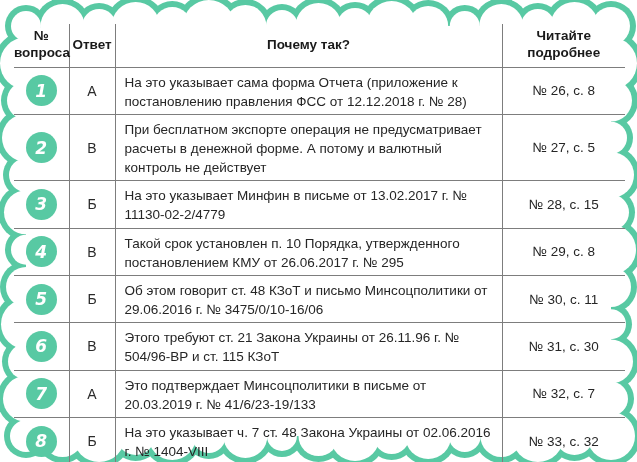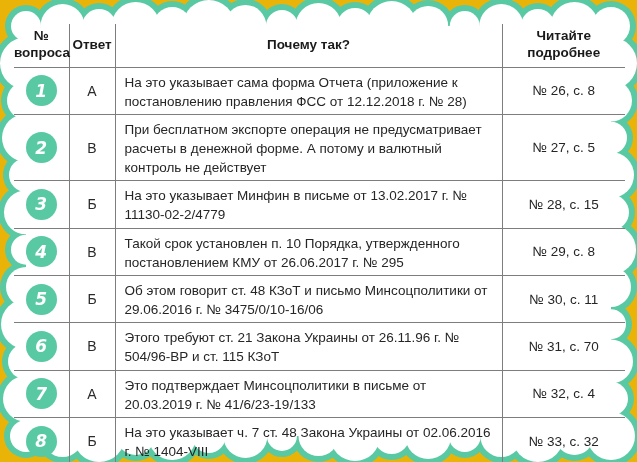--- a/index.html
+++ b/index.html
@@ -1,20 +1,20 @@
 <!DOCTYPE html>
 <html><head>
 <meta charset="utf-8">
 <style>
   html,body{margin:0;padding:0;background:#000;}
   .stage{
     position:relative;
     width:637px;height:462px;
     overflow:hidden;
-    background:#eab308;
+    background:#ffffff;
     font-family:"Liberation Sans", sans-serif;
     text-decoration:underline;
   }
   #cloud{position:absolute;left:0;top:0;}
   table.qa{
     position:absolute;
     left:14px;top:24px;
     width:611px;
     border-collapse:collapse;
     table-layout:fixed;
@@ -247,29 +247,29 @@
         <td class="c-ans">Б</td>
         <td class="c-reason">Об этом говорит ст. 48 КЗоТ и письмо Минсоцполитики от 29.06.2016 г. № 3475/0/10-16/06</td>
         <td class="c-ref">№ 30, с. 11</td>
       </tr>
       <tr>
         <td class="c-num">
             <div class="badge" style="background: rgb(88, 201, 163);">6</div>
           </td>
         <td class="c-ans">В</td>
         <td class="c-reason">Этого требуют ст. 21 Закона Украины от 26.11.96 г. № 504/96-ВР и ст. 115 КЗоТ</td>
-        <td class="c-ref">№ 31, с. 70</td>
+        <td class="c-ref">№ 31, с. 30</td>
       </tr>
       <tr>
         <td class="c-num">
             <div class="badge" style="background: rgb(88, 201, 163);">7</div>
           </td>
         <td class="c-ans">А</td>
         <td class="c-reason">Это подтверждает Минсоцполитики в письме от 20.03.2019 г. № 41/6/23-19/133</td>
-        <td class="c-ref">№ 32, с. 4</td>
+        <td class="c-ref">№ 32, с. 7</td>
       </tr>
       <tr>
         <td class="c-num">
             <div class="badge" style="background: rgb(88, 201, 163);">8</div>
           </td>
         <td class="c-ans">Б</td>
         <td class="c-reason">На это указывает ч. 7 ст. 48 Закона Украины от 02.06.2016 г. № 1404-VIII</td>
         <td class="c-ref">№ 33, с. 32</td>
       </tr>
     </tbody>

